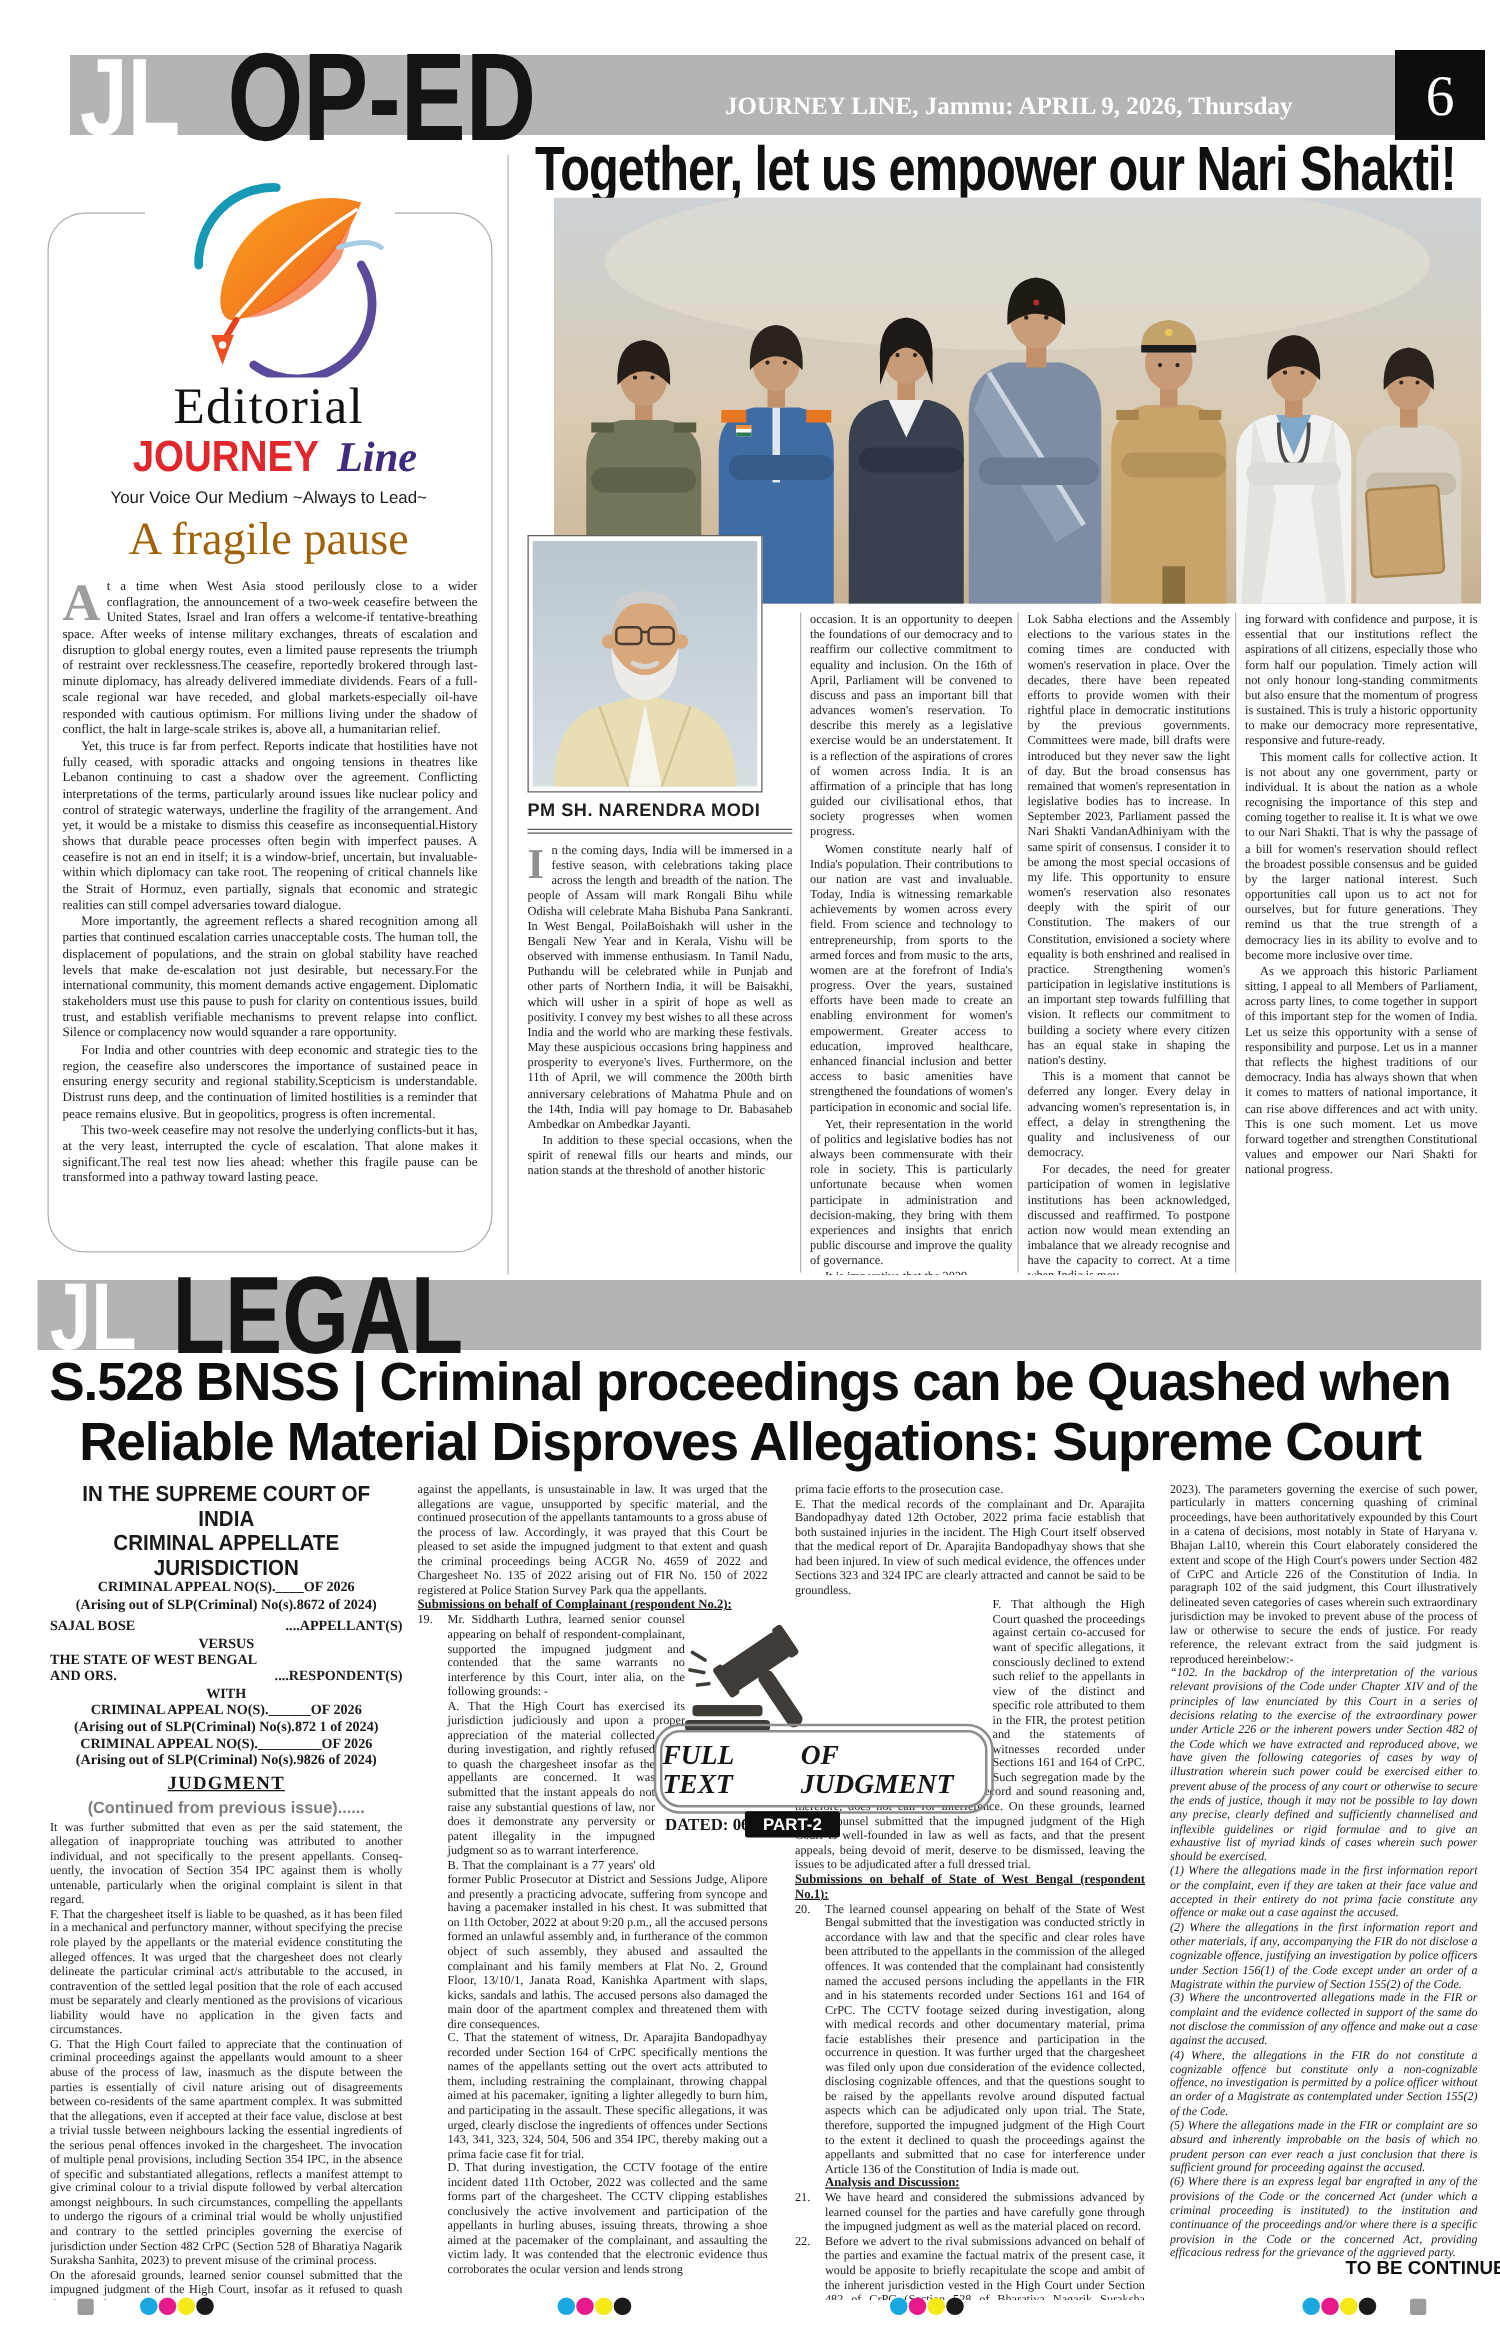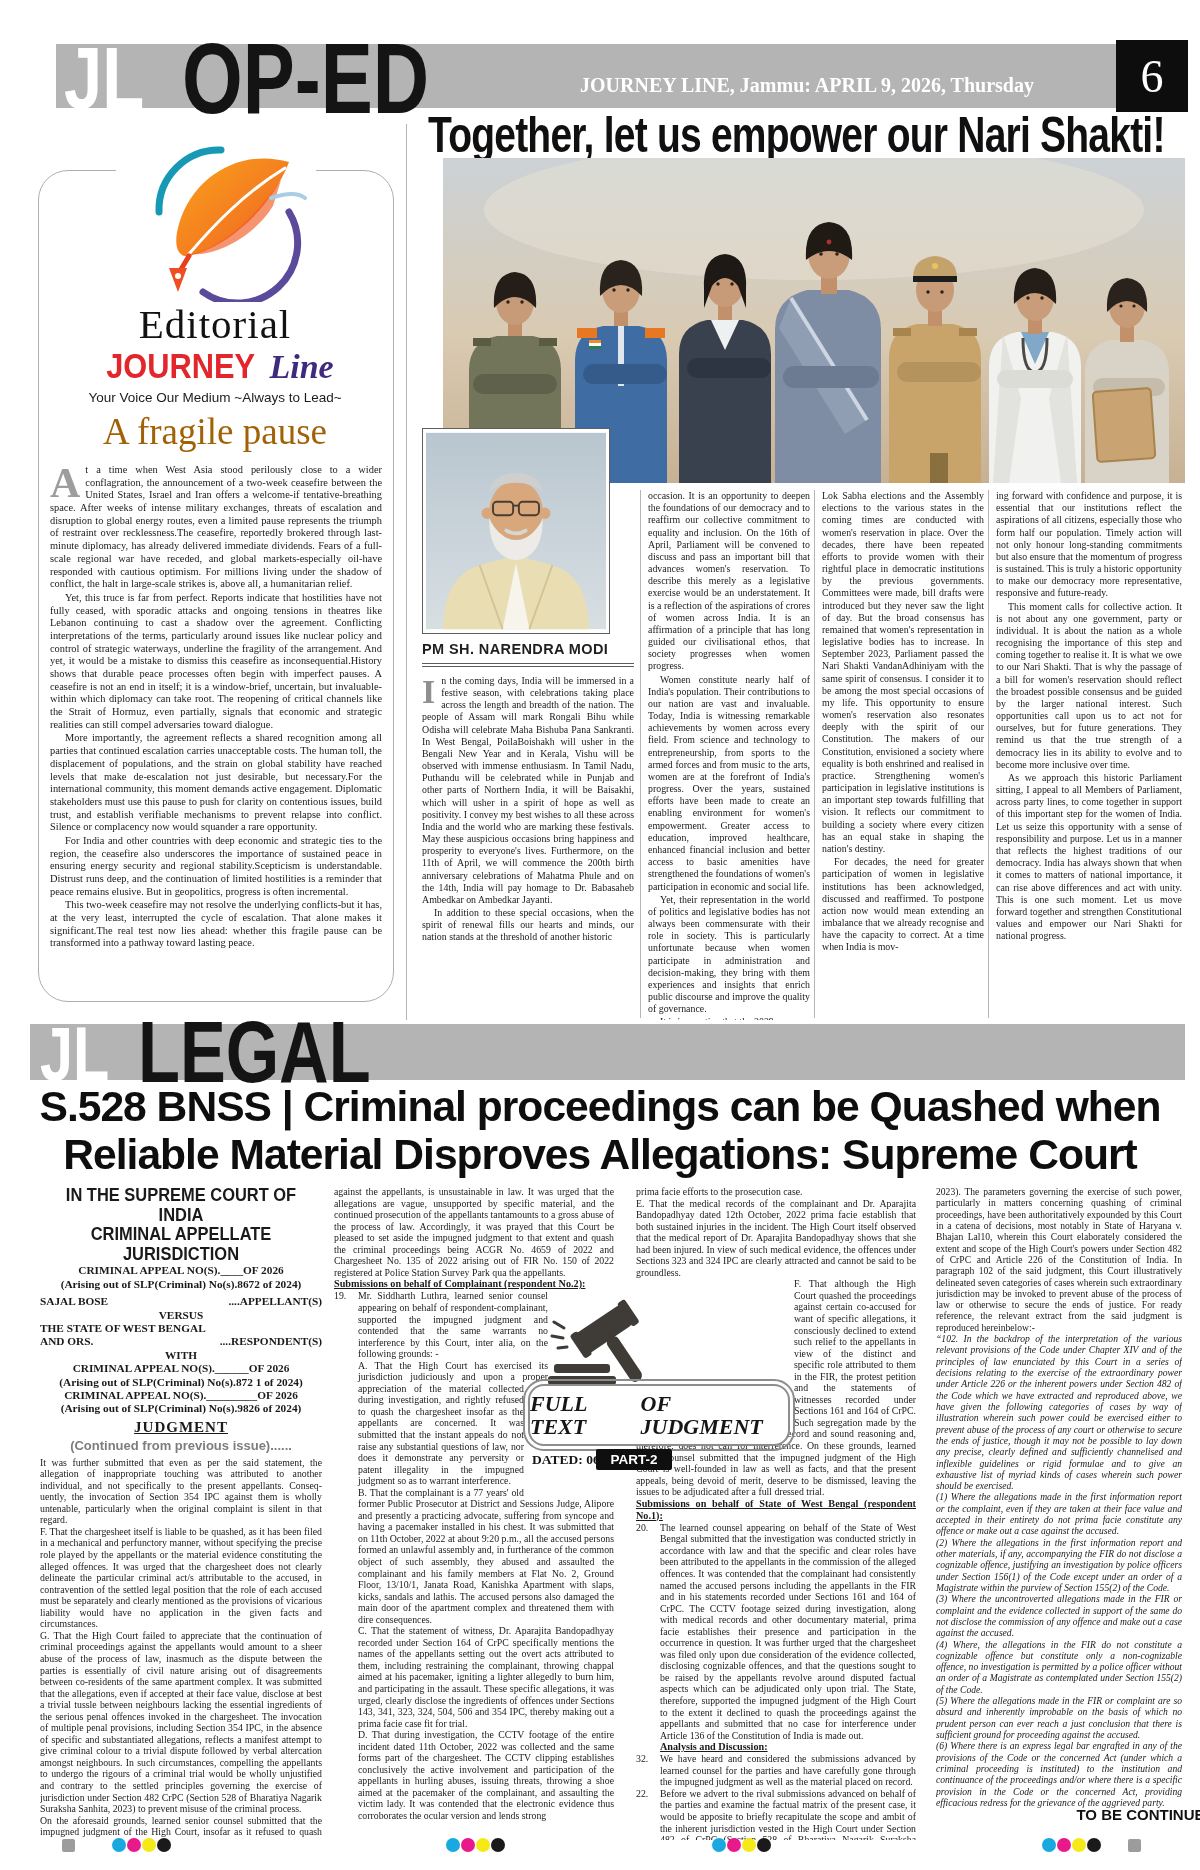--- a/index.html
+++ b/index.html
@@ -274,20 +274,21 @@
   </div>
 
   <div class="acol" style="left:648px;top:490px;width:162px;height:530px;">
     <p class="first"><span>occasion. It is an opportunity to deepen the foundations of our democracy and to reaffirm our collective commitment to equality and inclusion. On the 16th of April, Parliament will be convened to discuss and pass an important bill that advances women's reservation. To describe this merely as a legislative exercise would be an understatement. It is a reflection of the aspirations of crores of women across India. It is an affirmation of a principle that has long guided our civilisational ethos, that society progresses when women progress.</span></p>
     <p><span>Women constitute nearly half of India's population. Their contributions to our nation are vast and invaluable. Today, India is witnessing remarkable achievements by women across every field. From science and technology to entrepreneurship, from sports to the armed forces and from music to the arts, women are at the forefront of India's progress. Over the years, sustained efforts have been made to create an enabling environment for women's empowerment. Greater access to education, improved healthcare, enhanced financial inclusion and better access to basic amenities have strengthened the foundations of women's participation in economic and social life.</span></p>
     <p><span>Yet, their representation in the world of politics and legislative bodies has not always been commensurate with their role in society. This is particularly unfortunate because when women participate in administration and decision-making, they bring with them experiences and insights that enrich public discourse and improve the quality of governance.</span></p>
     <p><span>It is imperative that the 2029</span></p>
   </div>
   <div class="acol" style="left:822px;top:490px;width:162px;height:530px;">
     <p class="first"><span>Lok Sabha elections and the Assembly elections to the various states in the coming times are conducted with women's reservation in place. Over the decades, there have been repeated efforts to provide women with their rightful place in democratic institutions by the previous governments. Committees were made, bill drafts were introduced but they never saw the light of day. But the broad consensus has remained that women's representation in legislative bodies has to increase. In September 2023, Parliament passed the Nari Shakti VandanAdhiniyam with the same spirit of consensus. I consider it to be among the most special occasions of my life. This opportunity to ensure women's reservation also resonates deeply with the spirit of our Constitution. The makers of our Constitution, envisioned a society where equality is both enshrined and realised in practice. Strengthening women's participation in legislative institutions is an important step towards fulfilling that vision. It reflects our commitment to building a society where every citizen has an equal stake in shaping the nation's destiny.</span></p>
+    <p><span>This is a moment that cannot be deferred any longer. Every delay in advancing women's representation is, in effect, a delay in strengthening the quality and inclusiveness of our democracy.</span></p>
     <p><span>For decades, the need for greater participation of women in legislative institutions has been acknowledged, discussed and reaffirmed. To postpone action now would mean extending an imbalance that we already recognise and have the capacity to correct. At a time when India is mov-</span></p>
   </div>
   <div class="acol" style="left:996px;top:490px;width:186px;height:530px;">
     <p class="first"><span>ing forward with confidence and purpose, it is essential that our institutions reflect the aspirations of all citizens, especially those who form half our population. Timely action will not only honour long-standing commitments but also ensure that the momentum of progress is sustained. This is truly a historic opportunity to make our democracy more representative, responsive and future-ready.</span></p>
     <p><span>This moment calls for collective action. It is not about any one government, party or individual. It is about the nation as a whole recognising the importance of this step and coming together to realise it. It is what we owe to our Nari Shakti. That is why the passage of a bill for women's reservation should reflect the broadest possible consensus and be guided by the larger national interest. Such opportunities call upon us to act not for ourselves, but for future generations. They remind us that the true strength of a democracy lies in its ability to evolve and to become more inclusive over time.</span></p>
     <p><span>As we approach this historic Parliament sitting, I appeal to all Members of Parliament, across party lines, to come together in support of this important step for the women of India. Let us seize this opportunity with a sense of responsibility and purpose. Let us in a manner that reflects the highest traditions of our democracy. India has always shown that when it comes to matters of national importance, it can rise above differences and act with unity. This is one such moment. Let us move forward together and strengthen Constitutional values and empower our Nari Shakti for national progress.</span></p>
   </div>
 
   <div class="abs legalbar"></div>
   <div class="abs jl-big sans cond" style="left:40px;top:1016px;font-size:76px;">JL</div>
@@ -371,21 +372,21 @@
     <p><span>prima facie efforts to the prosecution case.</span></p>
     <p><span>E. That the medical records of the complainant and Dr. Aparajita Bandopadhyay dated 12th October, 2022 prima facie establish that both sustained injuries in the incident. The High Court itself observed that the medical report of Dr. Aparajita Bandopadhyay shows that she had been injured. In view of such medical evidence, the offences under Sections 323 and 324 IPC are clearly attracted and cannot be said to be groundless.</span></p>
     <p><span class="cutL" style="width:158px;height:80px;margin-top:66px;"></span><span>F. That although the High Court quashed the proceedings against certain co-accused for want of specific allegations, it consciously declined to extend such relief to the appellants in view of the distinct and specific role attributed to them in the FIR, the protest petition and the statements of witnesses recorded under Sections 161 and 164 of CrPC. Such segregation made by the High Court is based on material on record and sound reasoning and, therefore, does not call for interference. On these grounds, learned senior counsel submitted that the impugned judgment of the High Court is well-founded in law as well as facts, and that the present appeals, being devoid of merit, deserve to be dismissed, leaving the issues to be adjudicated after a full dressed trial.</span></p>
     <p class="subhead"><span>Submissions on behalf of State of West Bengal (respondent No.1):</span></p>
     <div class="numitem">
       <span class="num">20.</span>
       <p><span>The learned counsel appearing on behalf of the State of West Bengal submitted that the investigation was conducted strictly in accordance with law and that the specific and clear roles have been attributed to the appellants in the commission of the alleged offences. It was contended that the complainant had consistently named the accused persons including the appellants in the FIR and in his statements recorded under Sections 161 and 164 of CrPC. The CCTV footage seized during investigation, along with medical records and other documentary material, prima facie establishes their presence and participation in the occurrence in question. It was further urged that the chargesheet was filed only upon due consideration of the evidence collected, disclosing cognizable offences, and that the questions sought to be raised by the appellants revolve around disputed factual aspects which can be adjudicated only upon trial. The State, therefore, supported the impugned judgment of the High Court to the extent it declined to quash the proceedings against the appellants and submitted that no case for interference under Article 136 of the Constitution of India is made out.</span></p>
       <p class="subhead"><span>Analysis and Discussion:</span></p>
     </div>
     <div class="numitem">
-      <span class="num">32.</span>
+      <span class="num">21.</span>
       <p><span>We have heard and considered the submissions advanced by learned counsel for the parties and have carefully gone through the impugned judgment as well as the material placed on record.</span></p>
     </div>
     <div class="numitem">
       <span class="num">22.</span>
       <p><span>Before we advert to the rival submissions advanced on behalf of the parties and examine the factual matrix of the present case, it would be apposite to briefly recapitulate the scope and ambit of the inherent jurisdiction vested in the High Court under Section 482 of CrPC (Section 528 of Bharatiya Nagarik Suraksha Sanhita,</span></p>
     </div>
   </div>
 
   <div class="lcol" style="left:936px;width:246px;font-size:9.6px;">
     <p><span>2023). The parameters governing the exercise of such power, particularly in matters concerning quashing of criminal proceedings, have been authoritatively expounded by this Court in a catena of decisions, most notably in State of Haryana v. Bhajan Lal10, wherein this Court elaborately considered the extent and scope of the High Court's powers under Section 482 of CrPC and Article 226 of the Constitution of India. In paragraph 102 of the said judgment, this Court illustratively delineated seven categories of cases wherein such extraordinary jurisdiction may be invoked to prevent abuse of the process of law or otherwise to secure the ends of justice. For ready reference, the relevant extract from the said judgment is reproduced hereinbelow:-</span></p>

